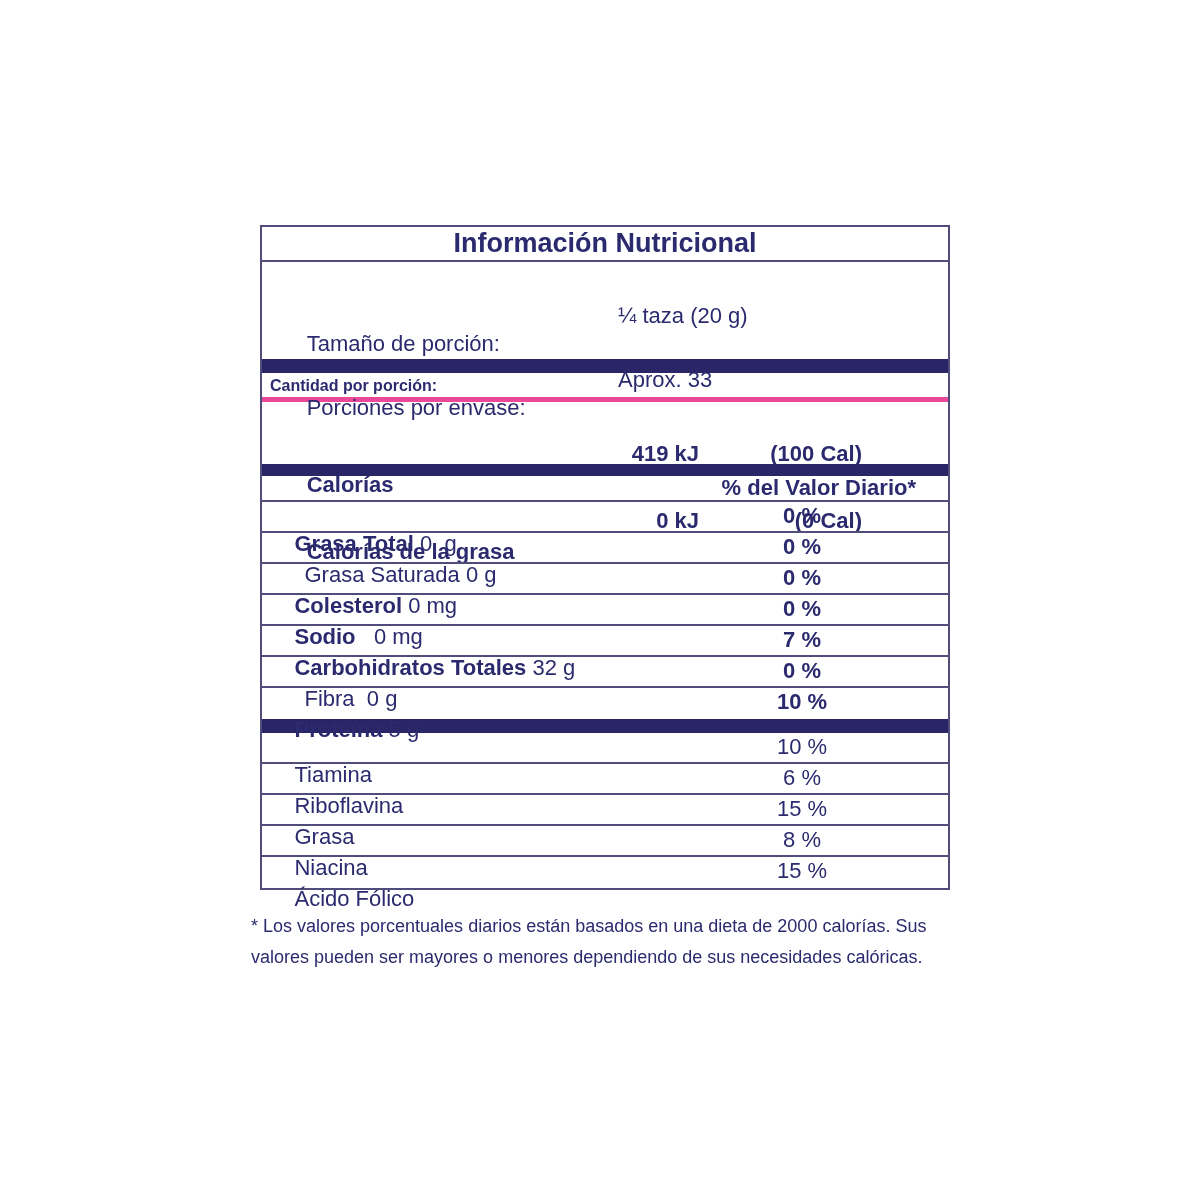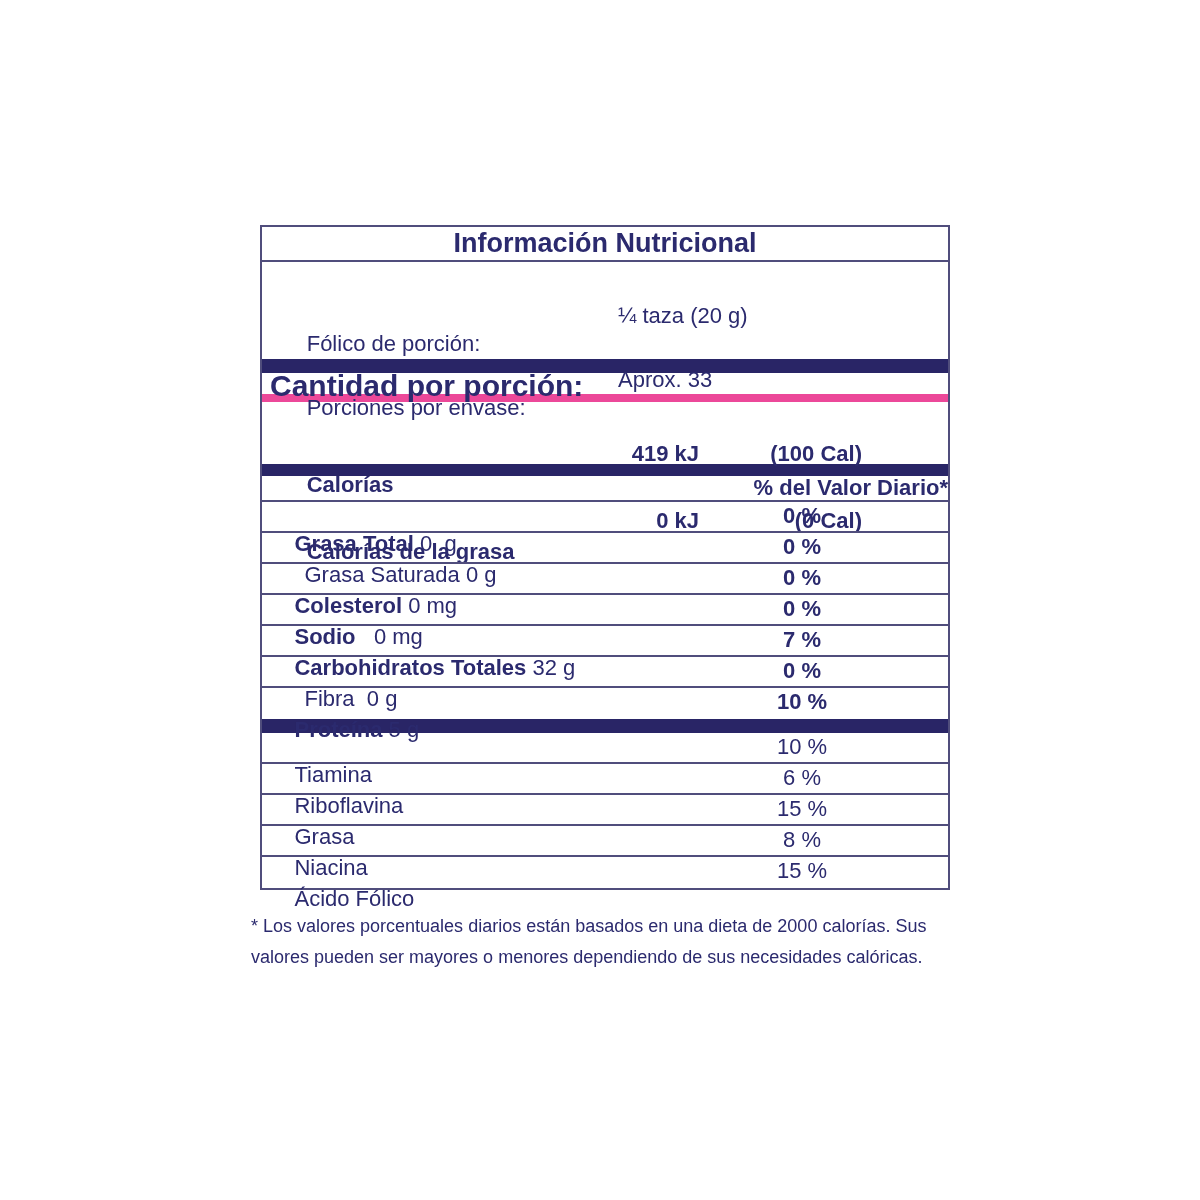--- a/index.html
+++ b/index.html
@@ -16,30 +16,30 @@
     height:35px;box-sizing:border-box;border-bottom:2px solid #504D7C;
     text-align:center;font-weight:bold;font-size:27px;line-height:33px;
   }
   .serving-box{height:97px;box-sizing:border-box;padding-top:4px;}
   .serving-row{position:relative;height:28px;line-height:28px;font-size:22px;padding-left:8px;}
   .s-value{position:absolute;left:356px;top:0;}
   .bar{height:13px;background:#292566;}
   .bar.thin{height:12px;}
   .bar.mid{height:14px;}
   .amount-row{
-    height:29px;box-sizing:border-box;border-bottom:8px solid #ec4899;
-    font-weight:bold;font-size:30px;line-height:26px;padding-left:8px;
+    height:29px;box-sizing:border-box;border-bottom:5px solid #ec4899;
+    font-weight:bold;font-size:16px;line-height:26px;padding-left:8px;
   }
   .cal-box{height:62px;}
   .cal-row{position:relative;height:31px;line-height:31px;font-size:22px;padding-left:8px;font-weight:bold;}
   .c-kj{position:absolute;right:249px;top:0;}
   .c-cal{position:absolute;right:86px;top:0;}
   .dv-row{
     height:26px;box-sizing:border-box;border-bottom:2px solid #504D7C;
-    font-weight:bold;font-size:22px;line-height:23px;text-align:right;
+    font-weight:bold;font-size:22px;line-height:23px;text-align:right;padding-right:32px;
   }
   .n-row,.v-row{
     position:relative;height:31px;box-sizing:border-box;border-bottom:2px solid #504D7C;
     font-size:22px;line-height:28px;padding-left:8px;
   }
   .n-row.no-border,.v-row.no-border{border-bottom:none;}
   .n-row.indent{padding-left:18px;}
   .n-bold{font-weight:bold;}
   .pct{position:absolute;left:470px;top:0;width:140px;text-align:center;font-weight:bold;}
   .v-row .pct{font-weight:normal;}
@@ -50,21 +50,21 @@
 </style>
 </head>
 <body>
 
 <div class="nutrition-label">
 
   <div class="title-row">Información Nutricional</div>
 
   <div class="serving-box">
     <div class="serving-row">
-      <span>Fólico de porción:</span>
+      <span>Tamaño de porción:</span>
       <span class="s-value">¼ taza (20 g)</span>
     </div>
     <div class="serving-row">
       <span>Porciones por envase:</span>
       <span class="s-value">Aprox. 33</span>
     </div>
   </div>
 
   <div class="bar mid"></div>
 

